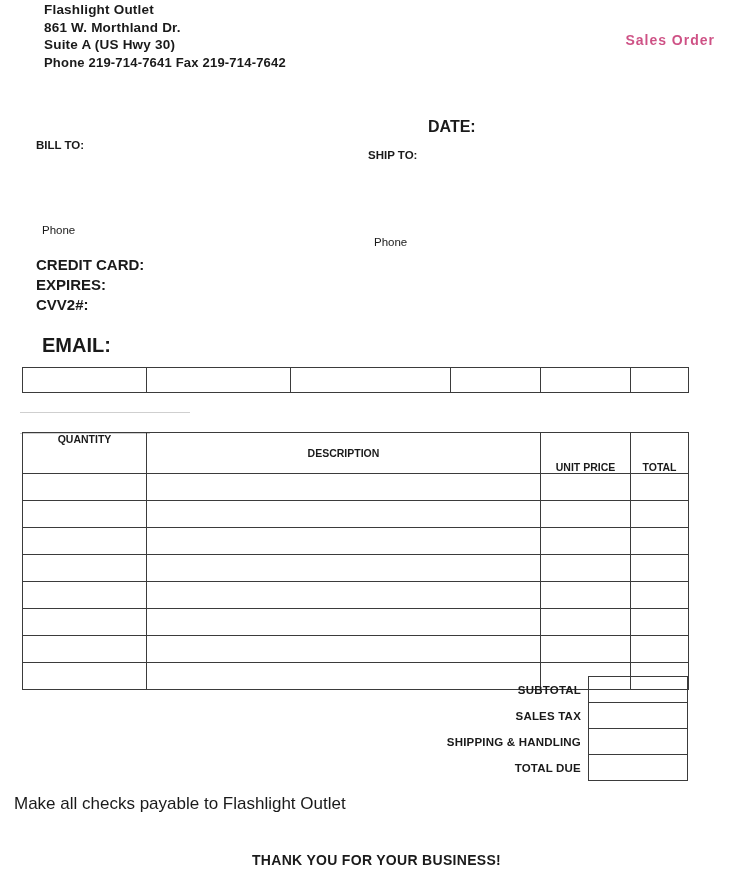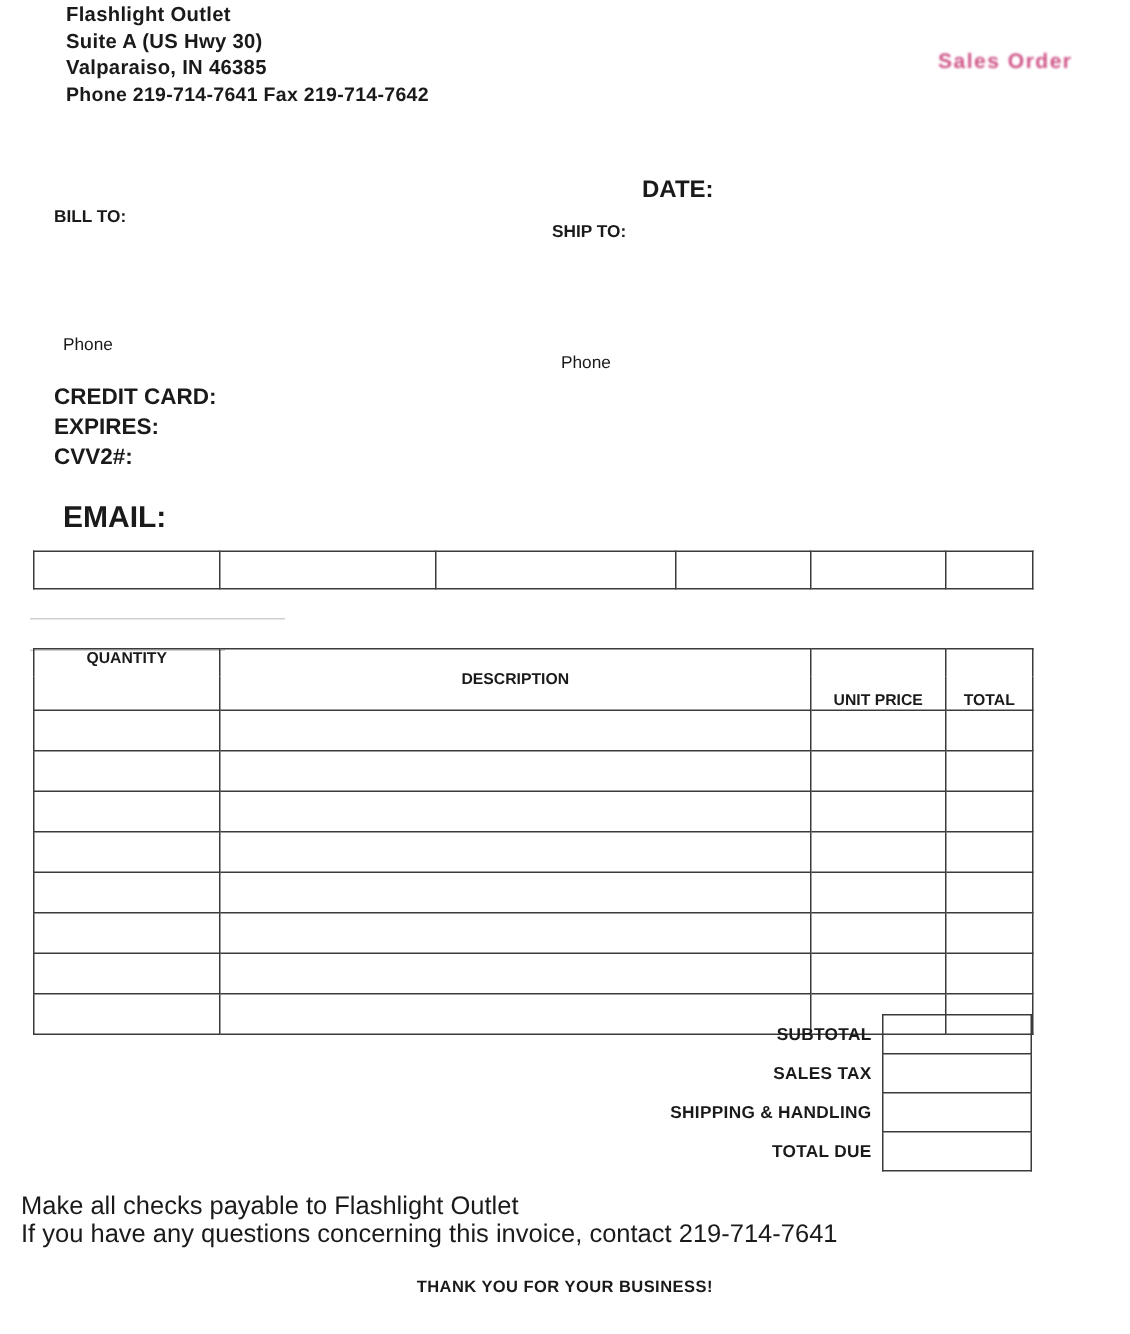--- a/index.html
+++ b/index.html
@@ -172,39 +172,39 @@
     top: 794px;
     font-size: 17px;
     line-height: 19px;
   }
   .thanks {
     position: absolute;
     left: 0;
     right: 0;
     top: 852px;
     text-align: center;
-    font-size: 11px;
+    font-size: 14px;
     font-weight: bold;
     letter-spacing: 0.3px;
   }
 
   
   .scan-line {
     position: absolute;
     background: #cfcfcf;
     height: 1px;
   }
 </style>
 </head>
 <body>
 
 <div class="company">
   <div>Flashlight Outlet</div>
+  <div>861 W. Morthland Dr.</div>
   <div>Suite A (US Hwy 30)</div>
-  <div>Valparaiso, IN 46385</div>
   <div class="phone-line">Phone 219-714-7641  Fax 219-714-7642</div>
 </div>
 
 <div class="sales-order">Sales Order</div>
 
 <div class="date-label">DATE:</div>
 <div class="bill-to">BILL TO:</div>
 <div class="ship-to">SHIP TO:</div>
 <div class="phone-bill">Phone</div>
 <div class="phone-ship">Phone</div>
@@ -329,15 +329,14 @@
       <tr>
         <td class="lbl">TOTAL DUE</td>
         <td class="val"></td>
       </tr>
     </tbody>
   </table>
 </div>
 
 <div class="footer-note">
   <div>Make all checks payable to Flashlight Outlet</div>
-  <div>If you have any questions concerning this invoice, contact 219-714-7641</div>
 </div>
 <div class="thanks">THANK YOU FOR YOUR BUSINESS!</div>
 
 </body></html>

